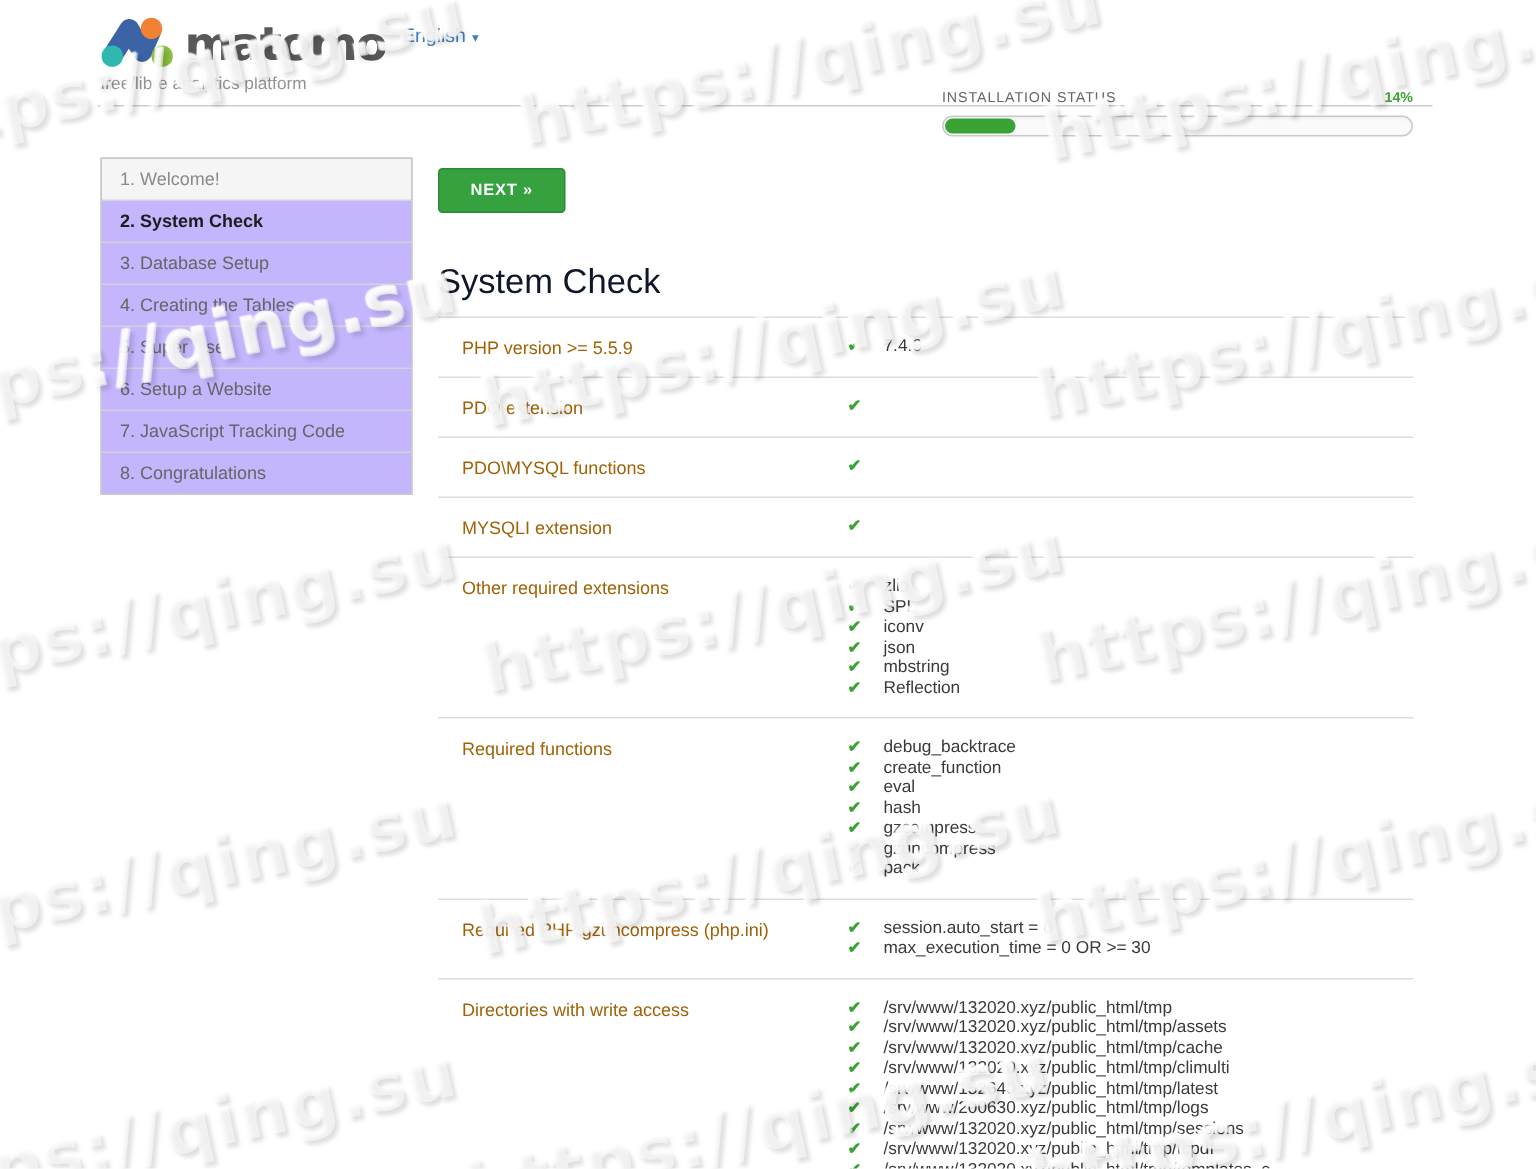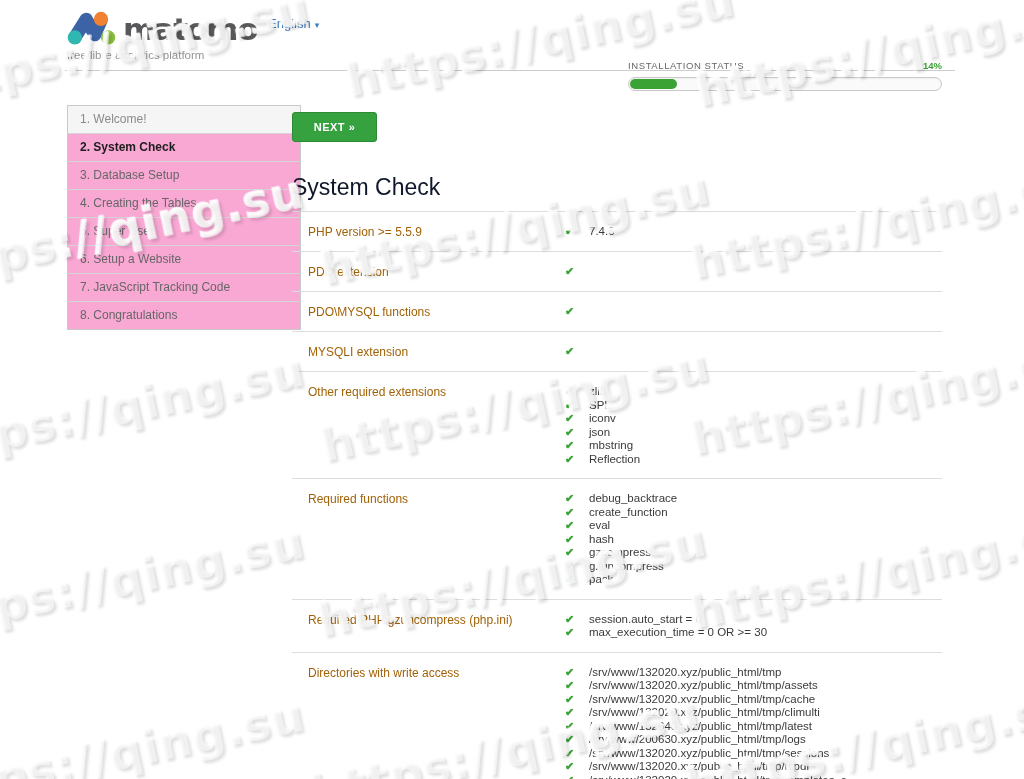--- a/index.html
+++ b/index.html
@@ -28,21 +28,21 @@
   .progress-pct { font-size:9.5px; color:#3ba335; font-weight:bold;margin-top:48px; }
   .progress-track {
     margin-top:6px; height:14px; border:1px solid #c9c9c9; border-radius:8px;
     background:#fafafa; padding:1px; box-shadow:inset 0 1px 2px rgba(0,0,0,.05);
   }
   .progress-fill { height:100%; width:15%; background:#3ba335; border-radius:7px; }
 
   .header-divider { position:absolute; left:65px; top:70px; width:890px; border-top:1px solid #ccc; }
 
   
-  .sidebar { position:absolute; left:67px; top:105px; width:234px; border:1px solid #c9c9c9; background:#f9a8d4; list-style:none; }
+  .sidebar { position:absolute; left:67px; top:105px; width:208px; border:1px solid #c9c9c9; background:#c4b5fd; list-style:none; }
   .sidebar li { padding:7px 12px; font-size:12px; color:#666; border-bottom:1px solid #d4d4d4; line-height:13px; cursor:default; }
   .sidebar li:last-child { border-bottom:none; }
   .sidebar li.done { background:#f5f5f5; color:#8a8a8a; }
   .sidebar li.current { font-weight:bold; color:#1d1d1d; }
 
   
   .main { position:absolute; left:292px; top:112px; width:650px; }
   .next-btn {
     display:block; width:85px; height:30px; background:#35a13f; border:1px solid #2c8a35;
     border-radius:3px; color:#fff; font-family:"Liberation Sans", sans-serif;

